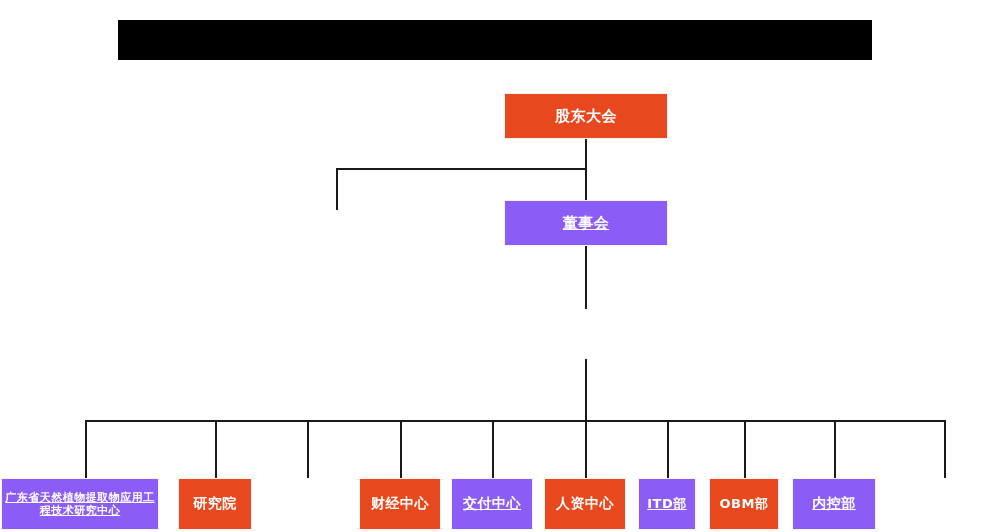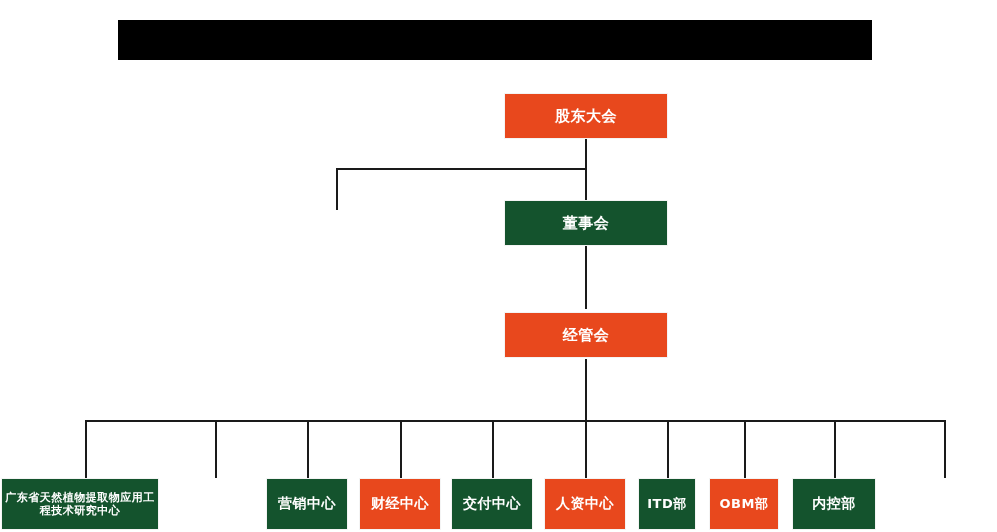--- a/index.html
+++ b/index.html
@@ -32,21 +32,21 @@
     align-items: center;
     justify-content: center;
     text-align: center;
     color: #ffffff;
     border: 1px solid #f4f4f4;
     line-height: 1.22;
     letter-spacing: 0.5px;
     z-index: 3;
   }
   .node.dark  { background: #e8481d; }
-  .node.light { background: #14532d; }
+  .node.light { background: #8b5cf6; text-decoration: underline; }
 
   .node .label {
     display: block;
     width: 100%;
     padding: 0 3px;
     box-sizing: border-box;
   }
 
   .fs-15 { font-size: 15px; font-weight: 600; }
   .fs-14 { font-size: 14px; font-weight: 600; }
@@ -93,32 +93,29 @@
 
   <div class="node dark" style="left:504px; top:93px; width:164px; height:46px;">
     <span class="label fs-15">股东大会</span>
   </div>
 
 
   <div class="node light" style="left:504px; top:200px; width:164px; height:46px;">
     <span class="label fs-15">董事会</span>
   </div>
 
-  <div class="node dark" style="left:504px; top:312px; width:164px; height:46px;">
-    <span class="label fs-15">经管会</span>
-  </div>
 
   <div class="node light" style="left:1px; top:478px; width:158px; height:52px;">
     <span class="label fs-11">广东省天然植物提取物应用工程技术研究中心</span>
   </div>
 
+  <div class="node dark" style="left:178px; top:478px; width:74px; height:52px;">
+    <span class="label fs-14">研究院</span>
+  </div>
 
-  <div class="node light" style="left:266px; top:478px; width:82px; height:52px;">
-    <span class="label fs-14">营销中心</span>
-  </div>
 
   <div class="node dark" style="left:359px; top:478px; width:82px; height:52px;justify-content:flex-end;">
     <span class="label fs-14">财经中心</span>
   </div>
 
   <div class="node dark" style="left:544px; top:478px; width:82px; height:52px;">
     <span class="label fs-14">人资中心</span>
   </div>
 
   <div class="node light" style="left:451px; top:478px; width:82px; height:52px;">

